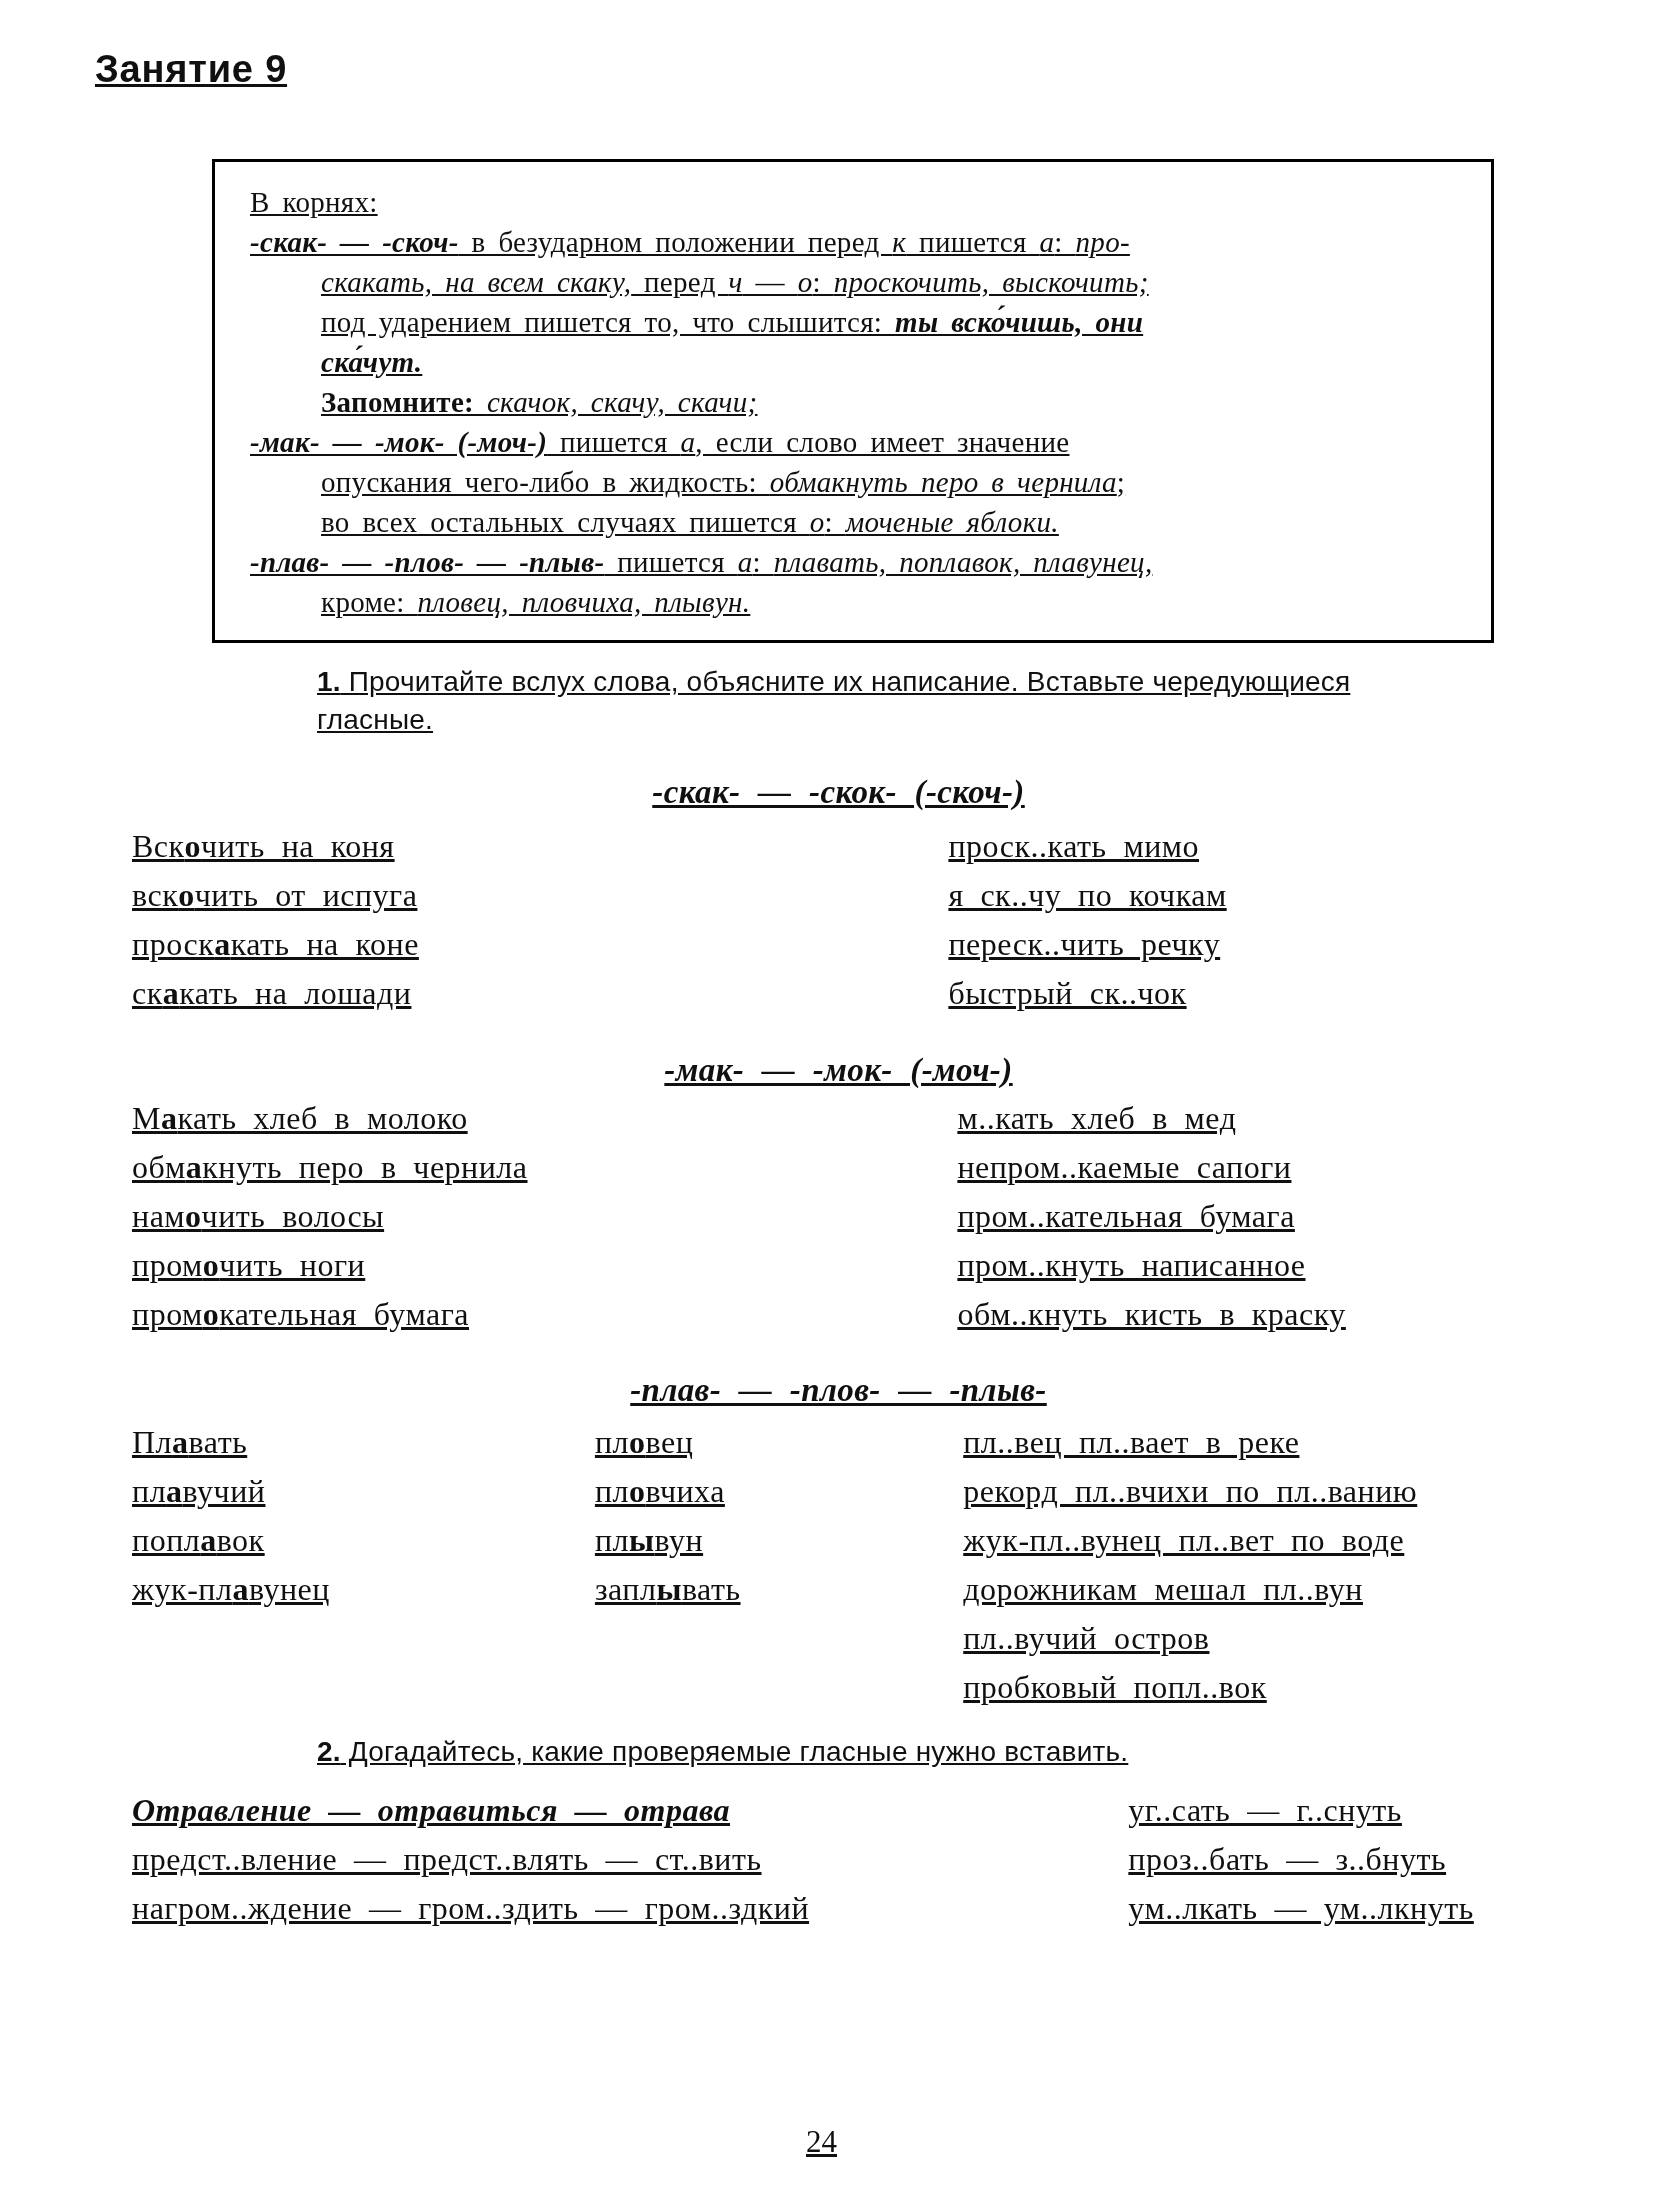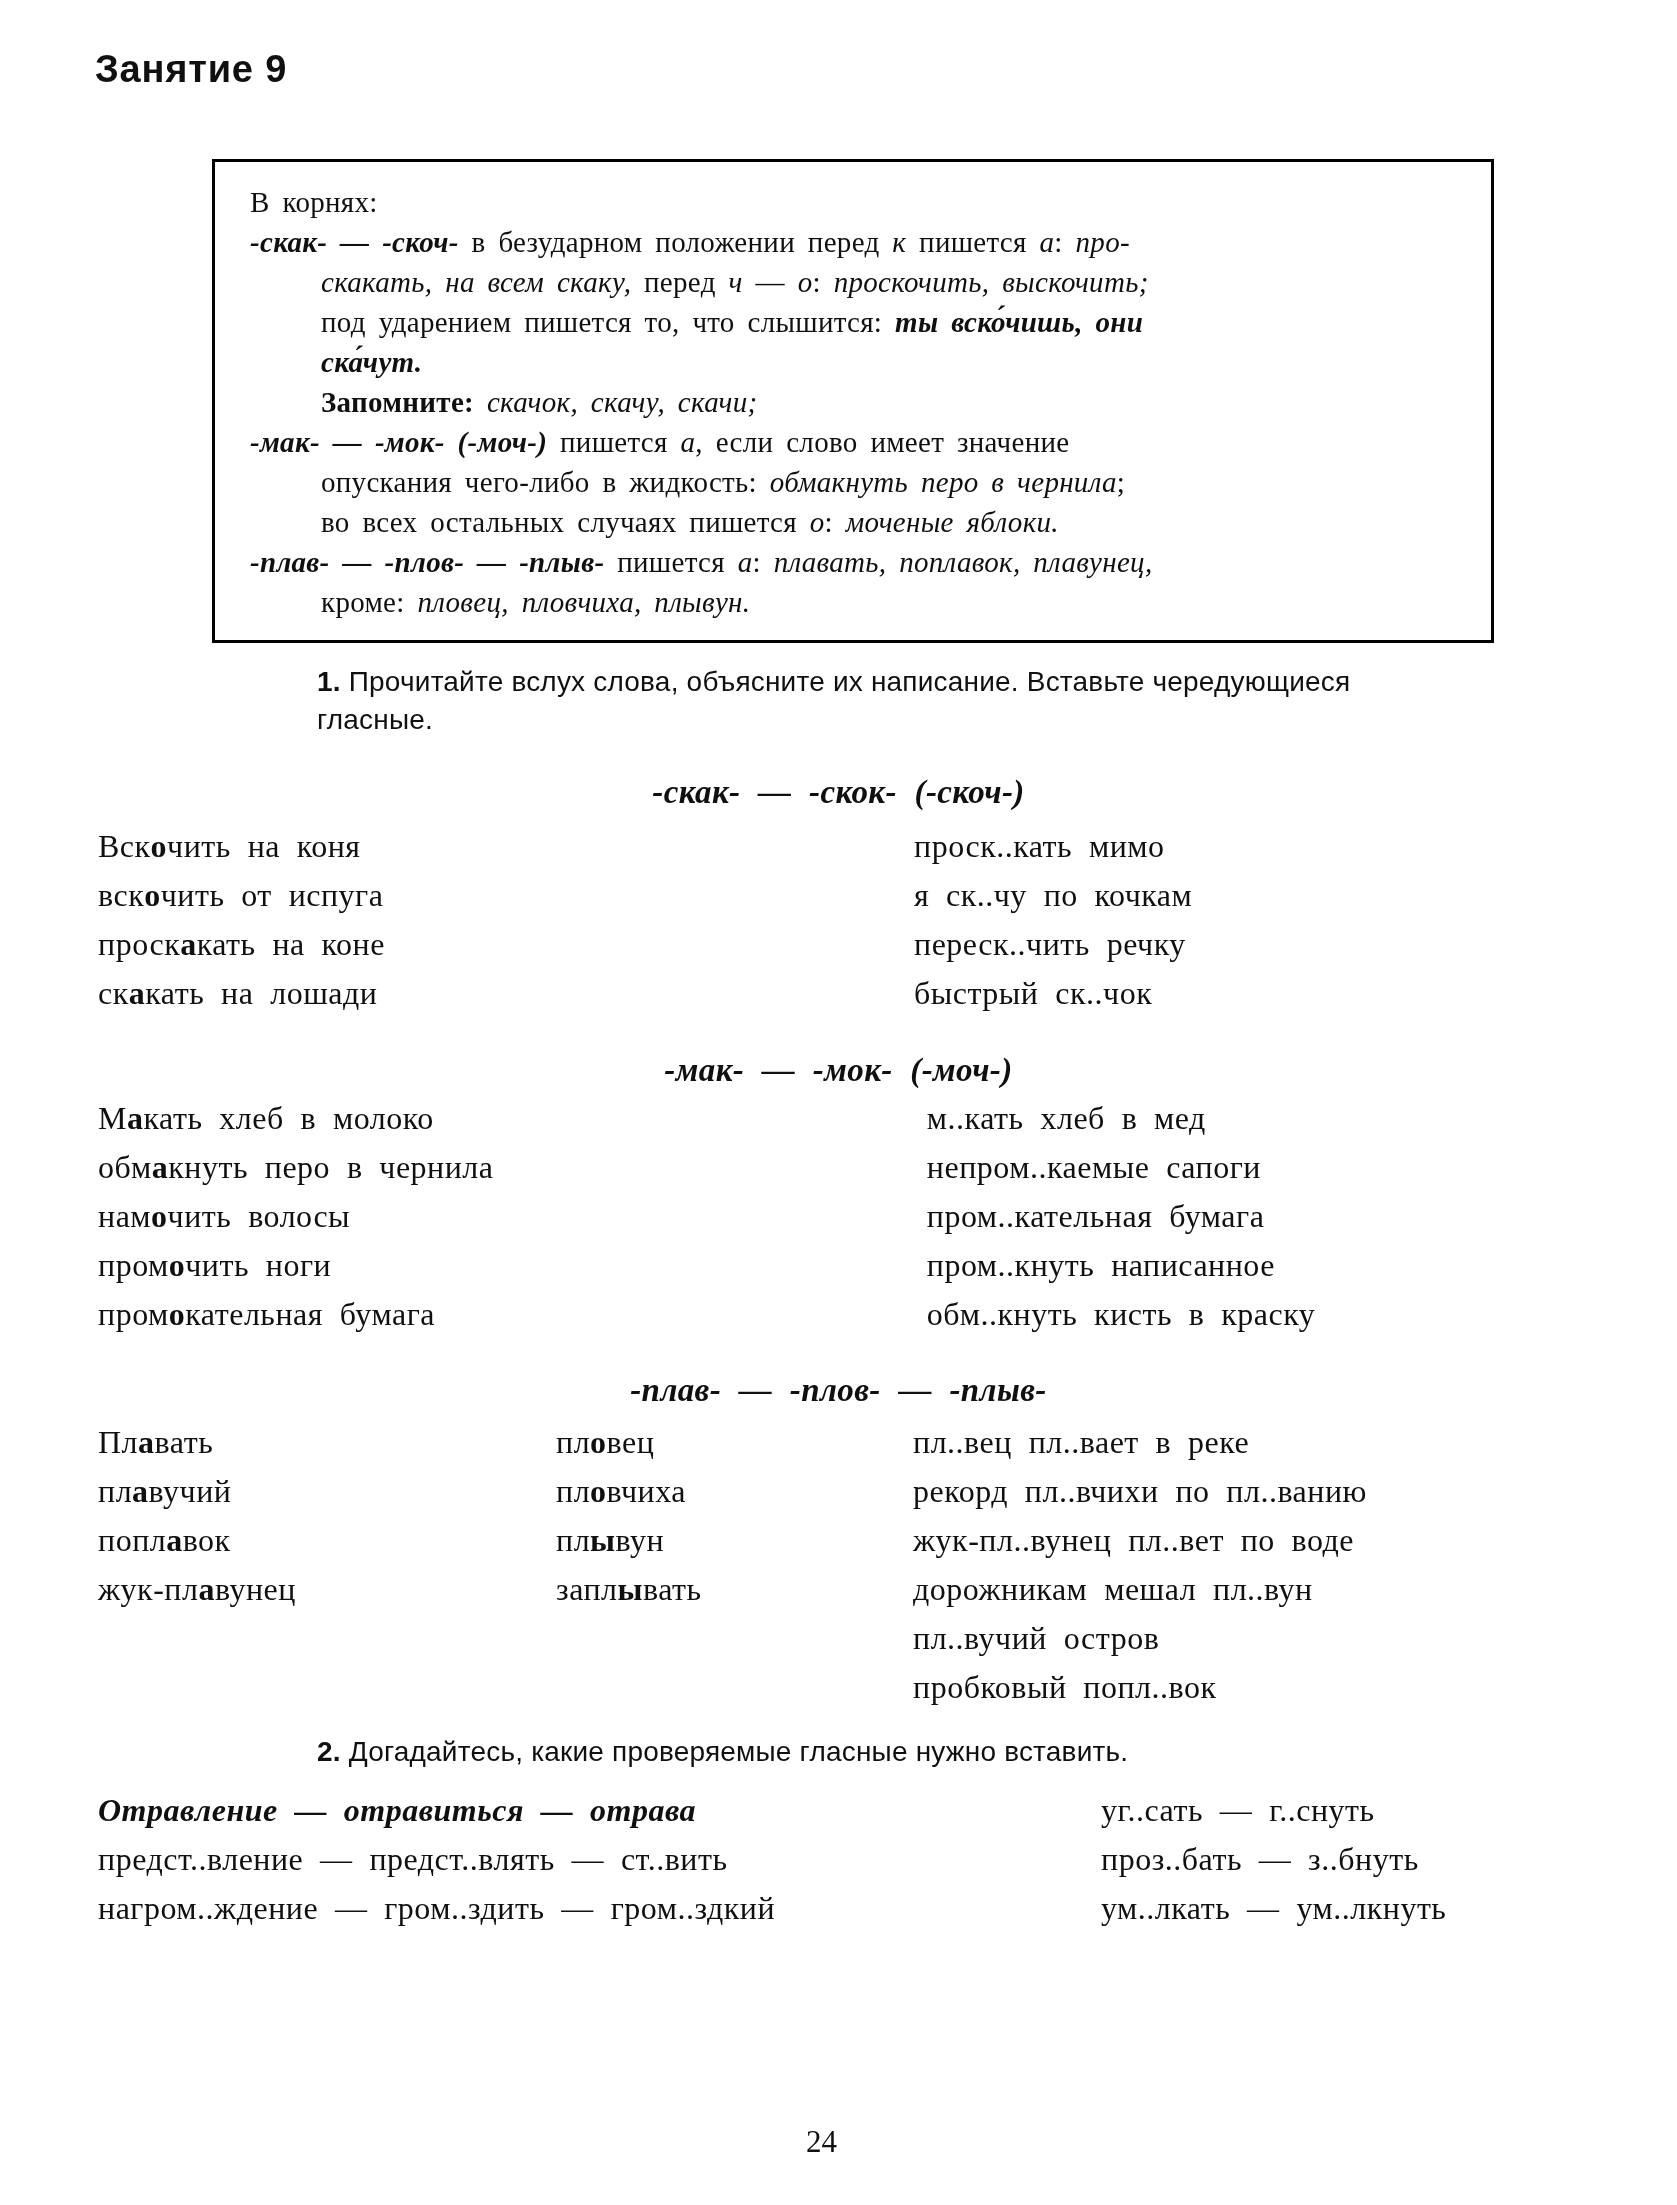--- a/index.html
+++ b/index.html
@@ -1,21 +1,21 @@
 <!DOCTYPE html>
 <html lang="ru" style="font-size:12px"><head>
 <meta charset="utf-8">
 <title>Занятие 9</title>
 <style>
   html,body{margin:0;padding:0;}
   body{
     width:1678px;height:2205px;background:#ffffff;position:relative;
     font-family:"Liberation Serif",serif;color:#101010;
   }
-  .abs{position:absolute;}
+  .abs{position:absolute;text-decoration:underline;}
   #page-title{
     left:95px;top:48px;
     font-family:"Liberation Sans",sans-serif;font-weight:bold;font-size:38px;
     letter-spacing:0.8px;
   }
   
   #rules-box{
     left:212px;top:159px;width:1282px;box-sizing:border-box;
     border:3px solid #000;
     padding:19.5px 32px 18px 35px;
@@ -39,21 +39,21 @@
   }
   #heading-skak{top:774px;}
   #heading-mak{top:1052px;}
   #heading-plav{top:1372px;}
   
   .cols{left:98px;width:1488px;display:flex;align-items:flex-start;}
   #sec1-cols{top:822px;}
   #sec2-cols{top:1094px;gap:20px;}
   #sec3-cols{top:1418px;}
   #ex2-cols{top:1786px;}
-  .col{font-size:32px;line-height:49px;word-spacing:8.3px;letter-spacing:0.5px;}
+  .col{font-size:32px;line-height:49px;word-spacing:8.3px;letter-spacing:0.5px;margin-left:34px;}
   .col .tline{white-space:nowrap;}
   .w1085{width:816px;} .w885{width:665px;}
   .w610{width:458px;}  .w475{width:357px;}
   .w1335{width:1003px;} .w635{width:477px;}
   #ex2-cols .col:first-child .tline:first-child{font-weight:bold;font-style:italic;}
   
   #page-number{
     left:0;top:2124px;width:1643px;text-align:center;font-size:31px;
   }
 </style>

